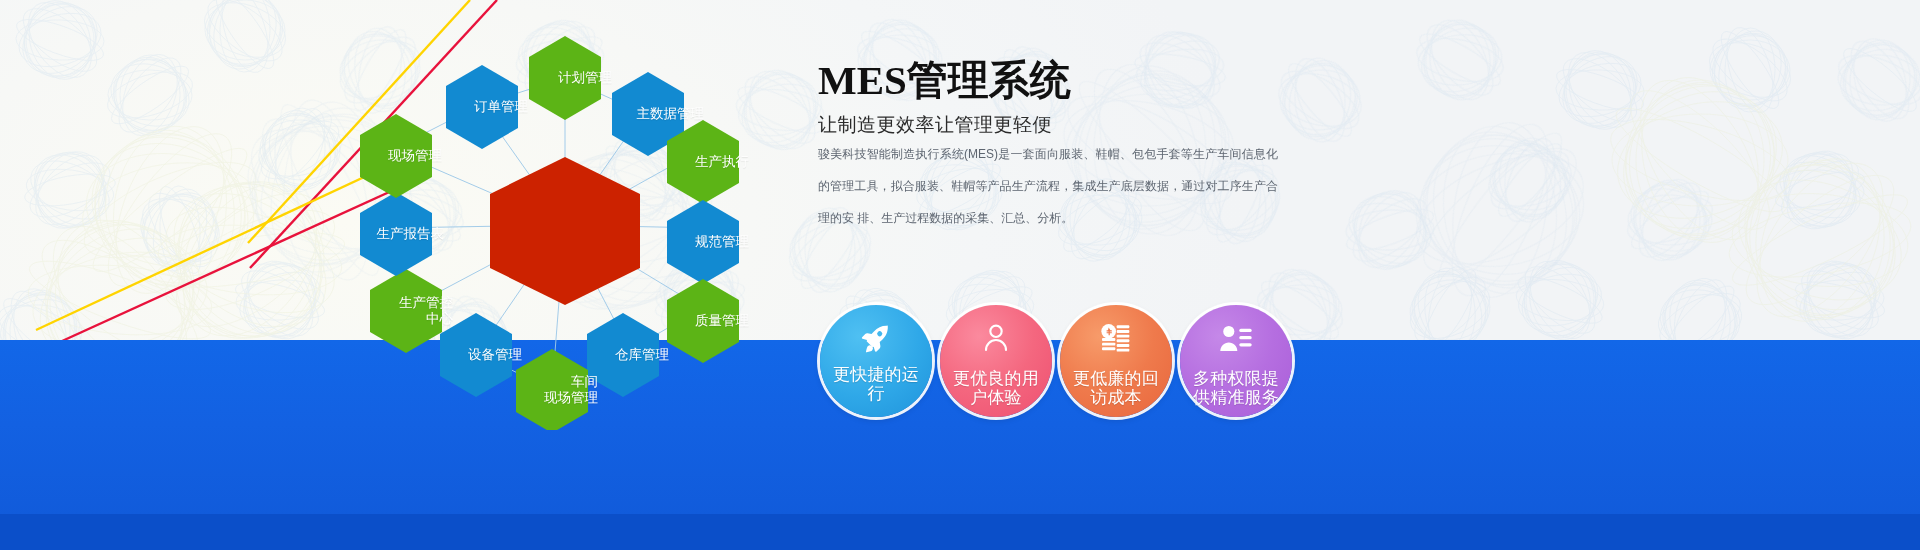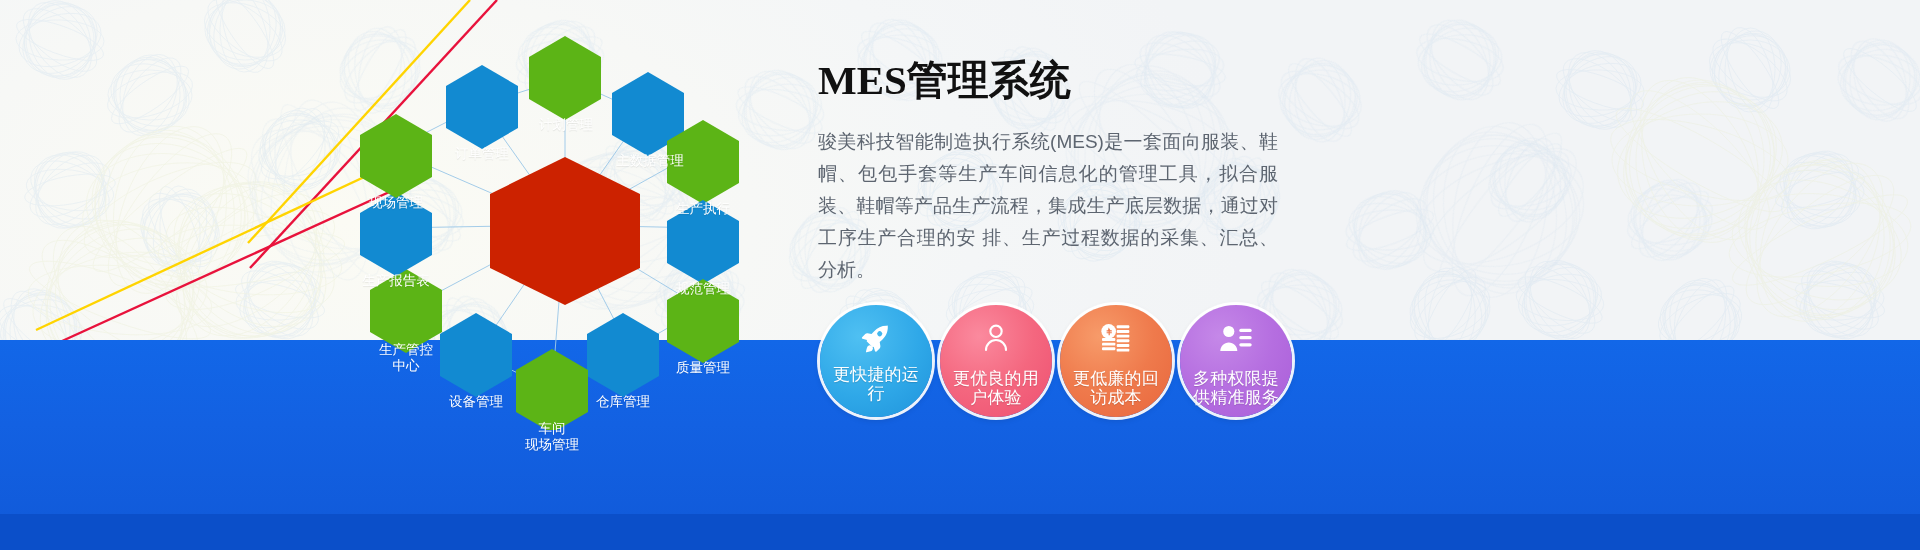--- a/index.html
+++ b/index.html
@@ -43,26 +43,25 @@
   
   .hex-wrap {
     position:absolute;
     left:330px; top:10px;
     width:470px; height:420px;
   }
   .hex-svg { position:absolute; inset:0; }
   .hex-label {
     position:absolute;
     color:#ffffff;
-    text-align:center;
+    text-align:right;
     line-height:1.18;
     pointer-events:none;
     text-shadow:0 1px 1px rgba(0,0,0,.10);
     font-weight:400;
-    margin-top:47px;
   }
   .hex-label.small { font-size:13.5px; }
   .hex-center-label {
     position:absolute;
     color:#ffffff;
     font-size:45px;
     font-weight:bold;
     letter-spacing:1px;
     text-align:center;
     pointer-events:none;
@@ -83,22 +82,21 @@
     letter-spacing:0px;
     line-height:1.12;
   }
   .subtitle {
     margin-top:8px;
     font-size:19px;
     color:#2b2b2b;
     letter-spacing:.5px;
   }
   .desc {
-    margin-top:22px;
-    font-size:19px;
+    font-size:12px;
     line-height:32px;
     color:#5d6570;
     width:460px;
     text-align:justify;
   }
 
   
   .badges {
     position:absolute;
     left:820px; top:305px;
@@ -311,20 +309,21 @@
     <div class="hex-label small" style="left:29px; top:285px; width:94px; white-space:pre-line;">生产管控
 中心</div>
     <div class="hex-label small" style="left:18px; top:216px; width:96px;">生产报告表</div>
     <div class="hex-label small" style="left:20px; top:138px; width:92px;">现场管理</div>
     <div class="hex-label small" style="left:106px; top:89px; width:92px;">订单管理</div>
 
   </div>
 
   <div class="content">
     <h1 class="title">MES管理系统</h1>
+    <div class="subtitle">让制造更效率让管理更轻便</div>
     <p class="desc">骏美科技智能制造执行系统(MES)是一套面向服装、鞋帽、包包手套等生产车间信息化的管理工具，拟合服装、鞋帽等产品生产流程，集成生产底层数据，通过对工序生产合理的安 排、生产过程数据的采集、汇总、分析。</p>
   </div>
 
   <div class="badges">
 
     <div class="badge b1" style="--badge-color: #2fa8e8;">
       <span class="b-icon">
         <svg width="34" height="34" viewBox="0 0 48 48" aria-hidden="true">
           <g fill="#ffffff">
             <path d="M40.5 5.5c-7.5-.6-14.2 2.3-19.4 7.8l-3.4 3.6-5.6-1c-1.2-.2-2.4.2-3.3 1.1l-4.4 4.4c-.7.7-.4 1.9.6 2.2l6.3 1.8c-.3 1-.5 1.8-.5 1.8l8.1 8.1s.8-.2 1.8-.5l1.8 6.3c.3 1 1.5 1.3 2.2.6l4.4-4.4c.9-.9 1.3-2.1 1.1-3.3l-1-5.6 3.6-3.4c5.5-5.2 8.4-11.9 7.8-19.4-.1-.9-.8-1.6-1.7-1.7zM31.8 19.2a3.6 3.6 0 1 1-5.1-5.1 3.6 3.6 0 0 1 5.1 5.1z"></path>

